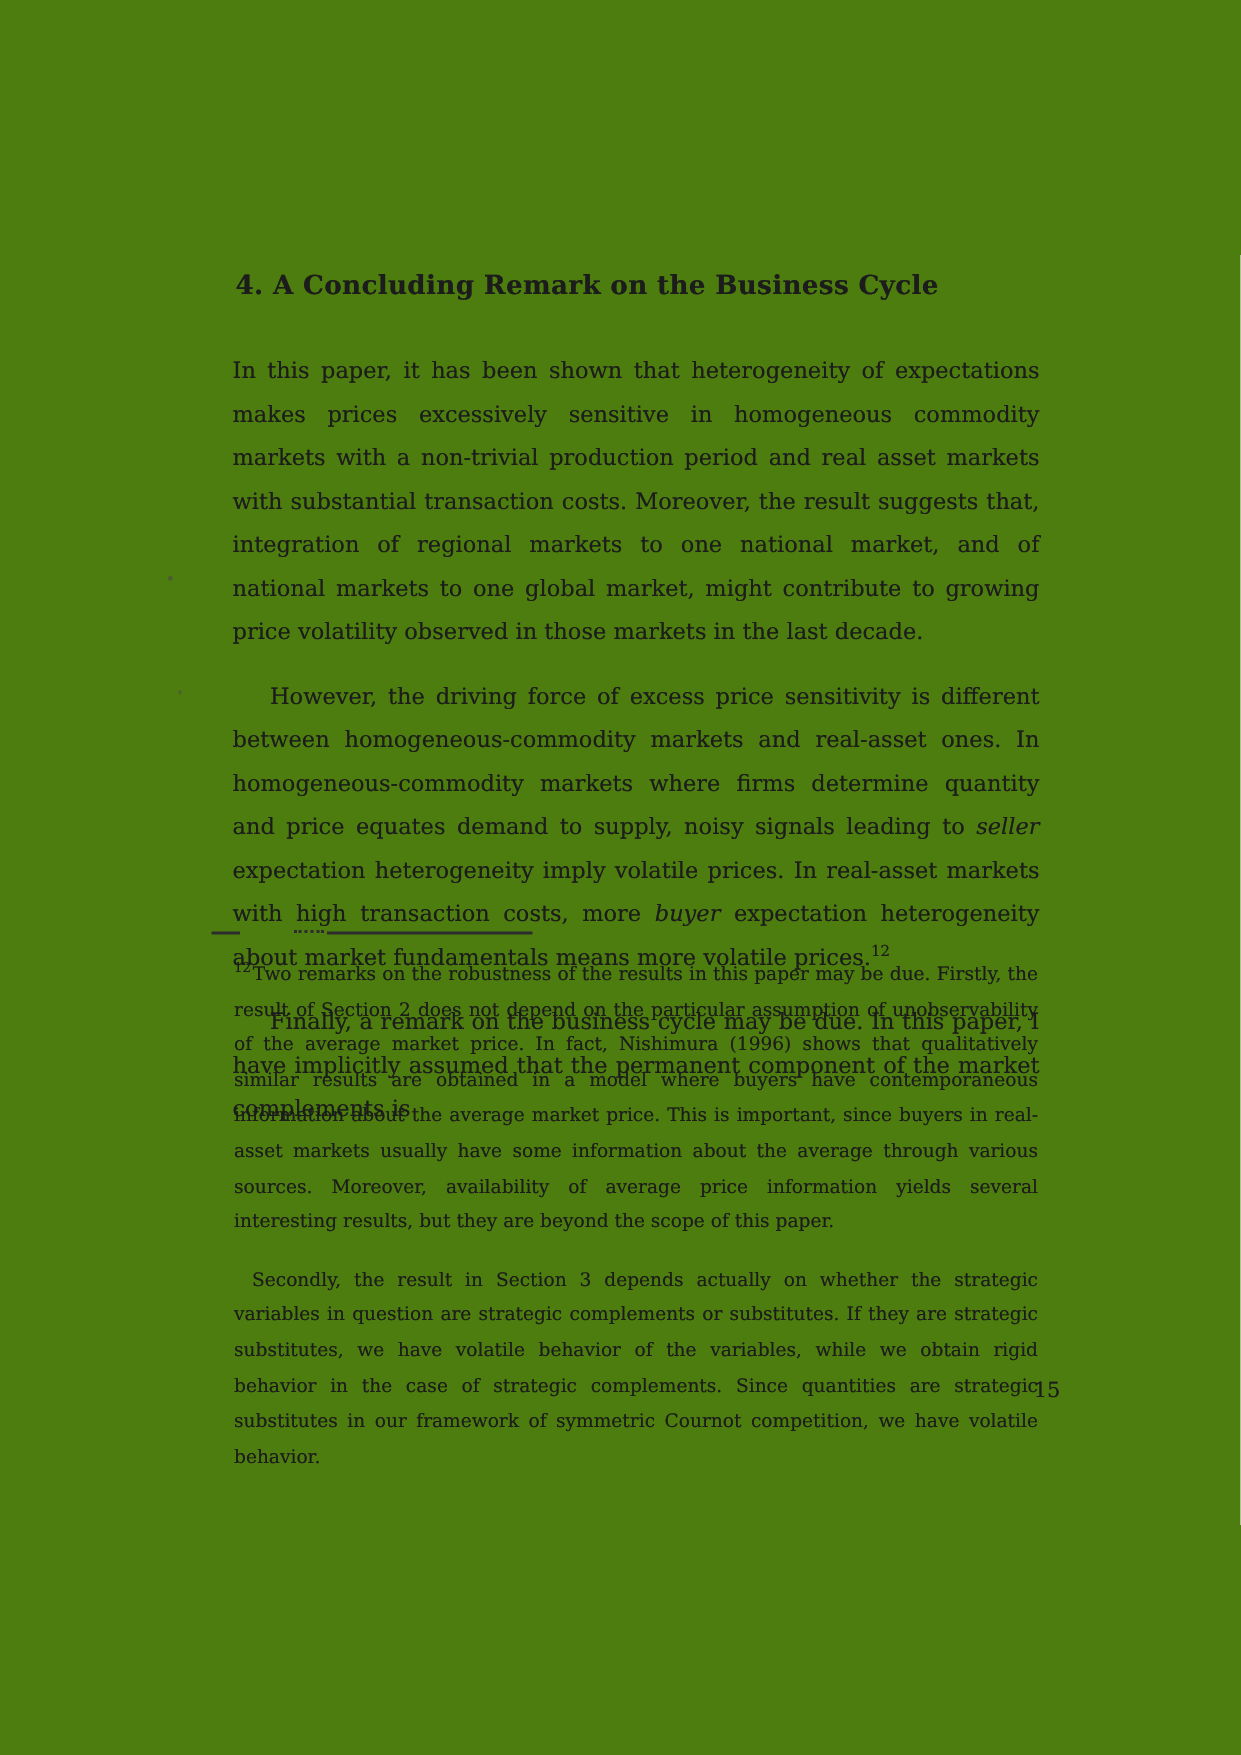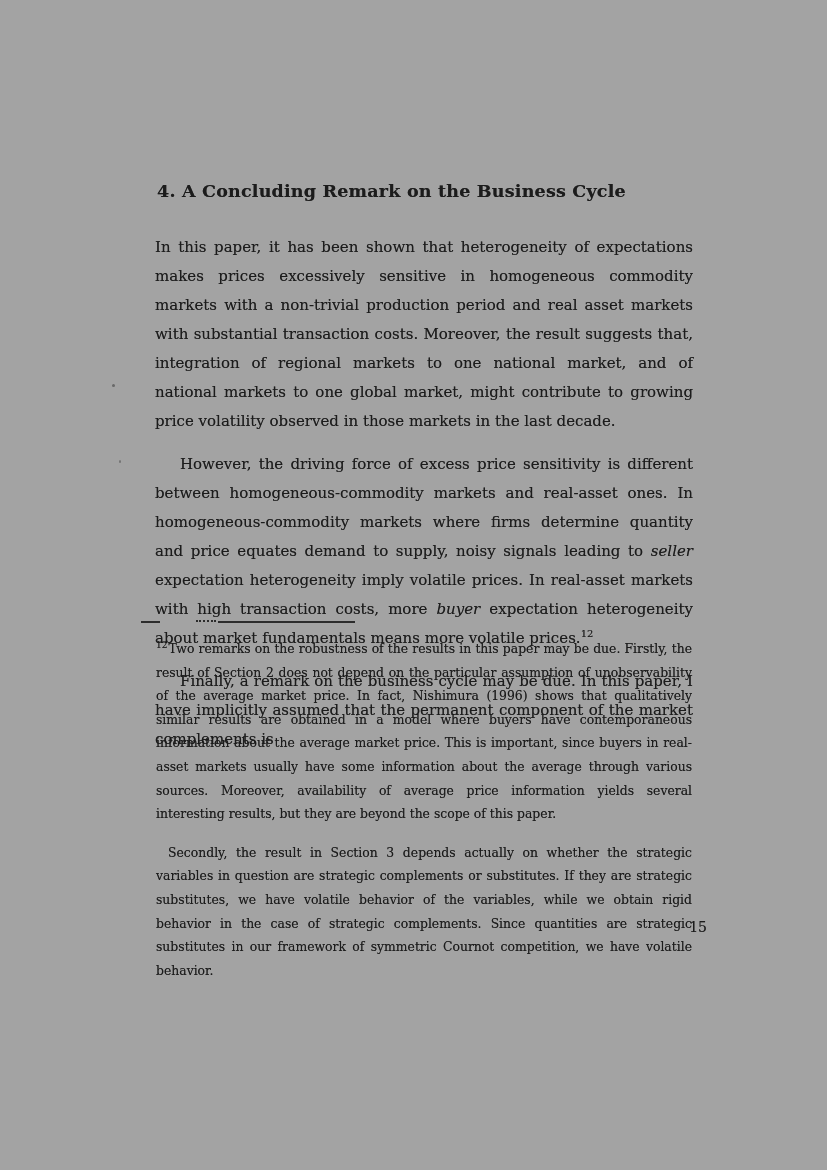--- a/index.html
+++ b/index.html
@@ -4,21 +4,21 @@
 <style>
   html, body {
     margin: 0;
     padding: 0;
     background: #ffffff;
   }
   .page {
     position: relative;
     width: 827px;
     height: 1170px;
-    background: #a3a3a3;
+    background: #4d7c0f;
     overflow: hidden;
     font-family: "DejaVu Serif", "Liberation Serif", serif;
     color: #1c1c1c;
     text-shadow: 0 0 0.4px rgba(20,20,20,0.55);
   }
   .heading {
     position: absolute;
     left: 157px;
     top: 181px;
     margin: 0;

